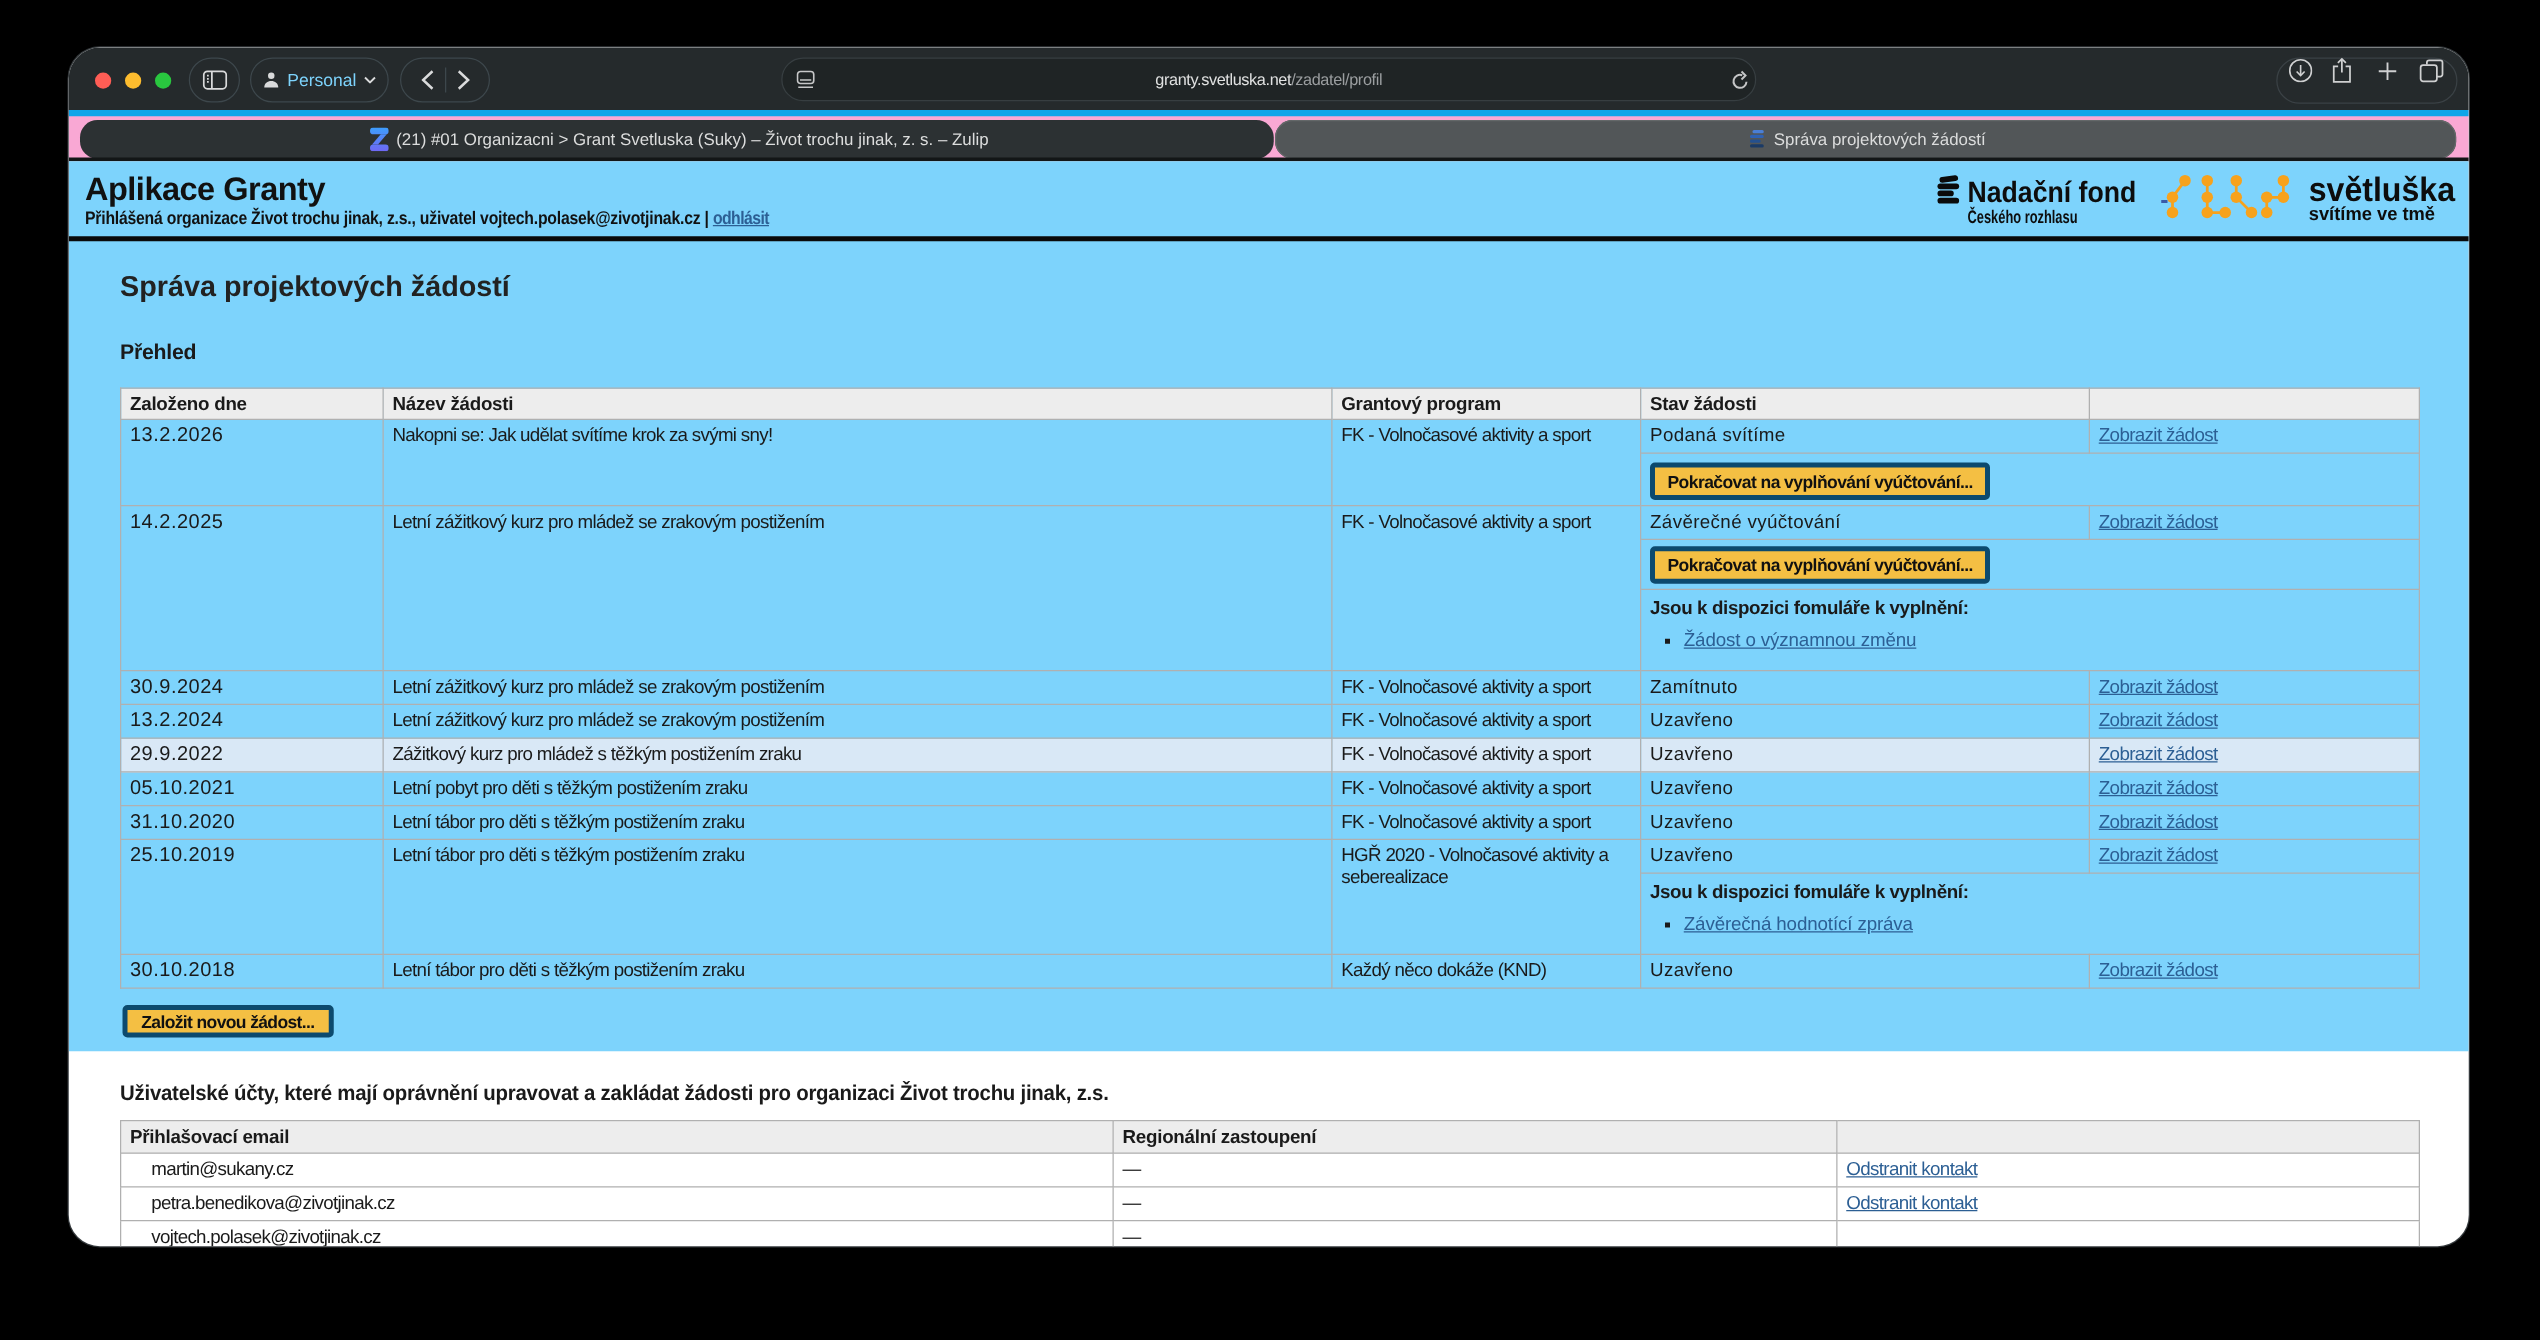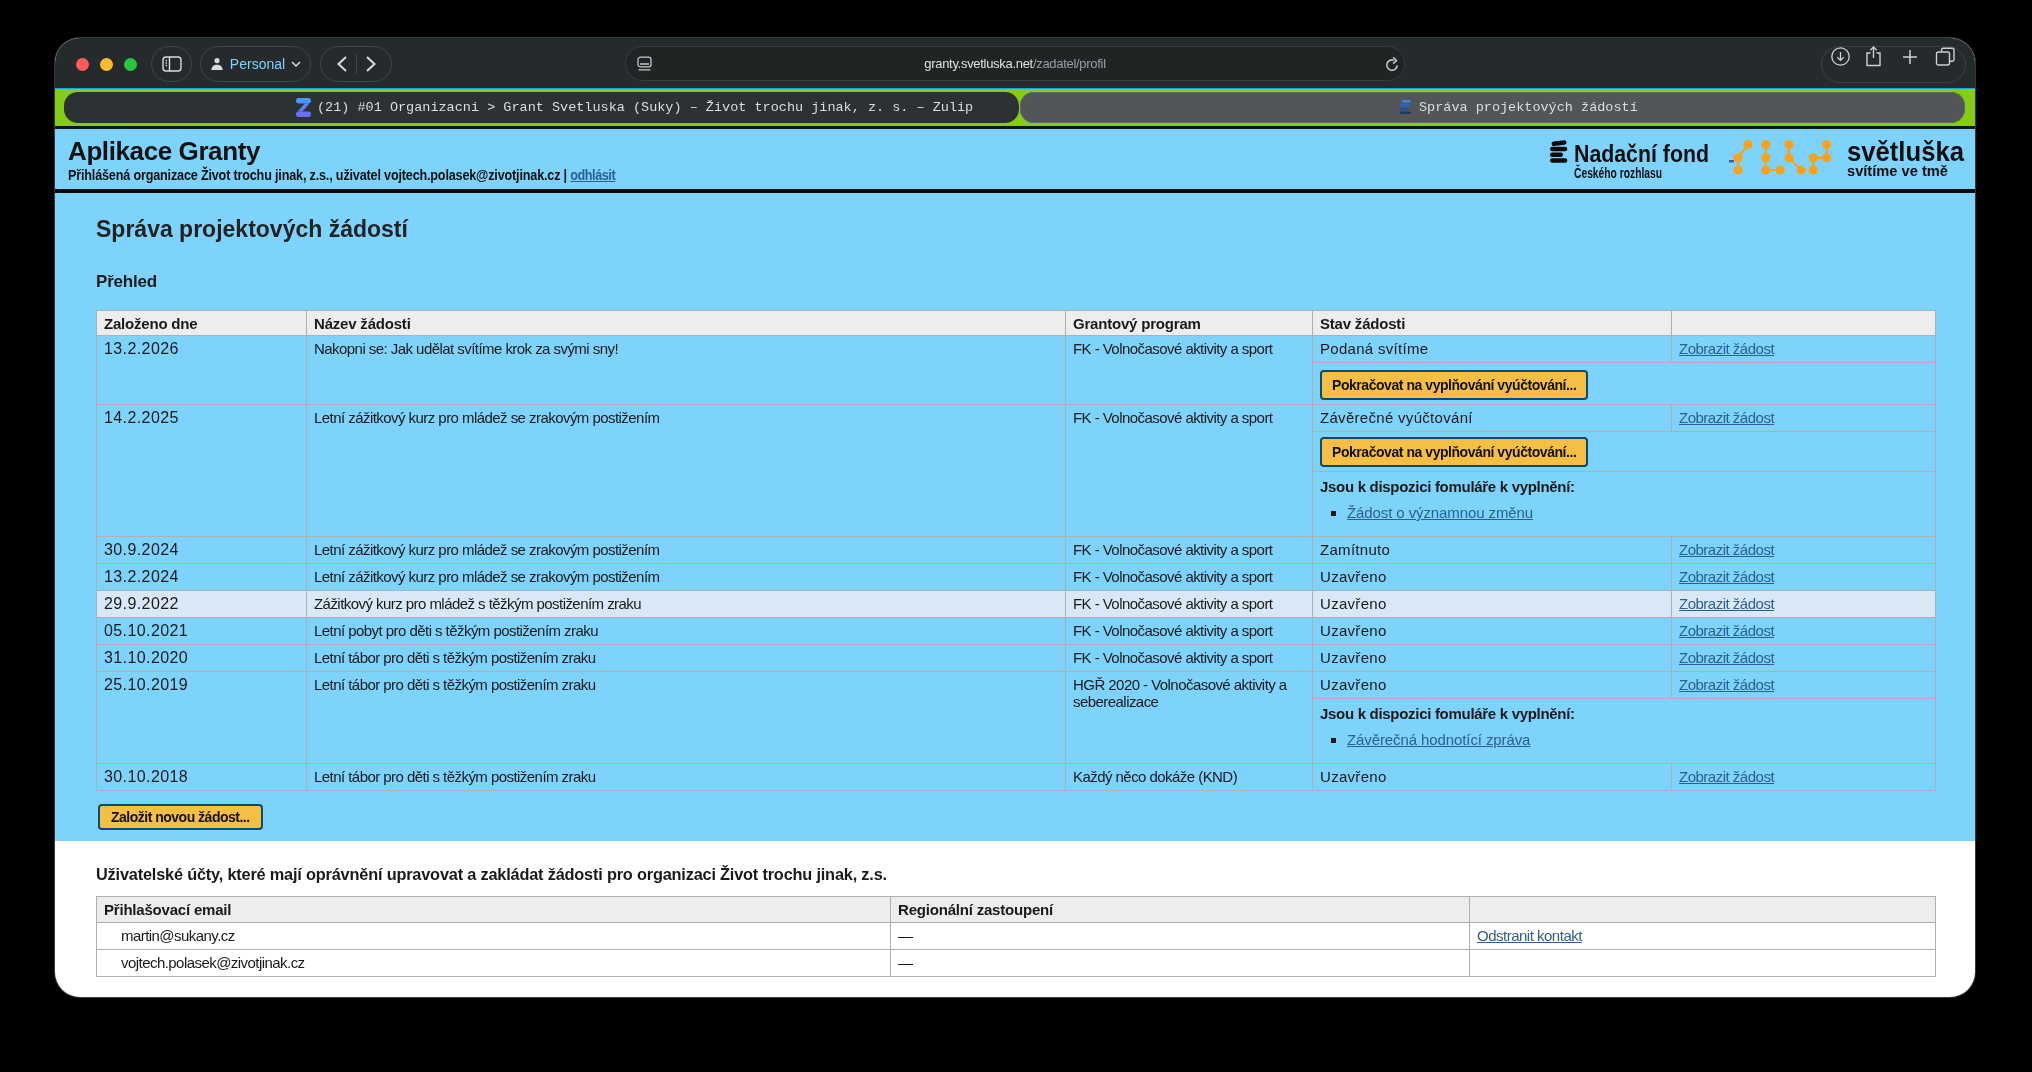--- a/index.html
+++ b/index.html
@@ -19,21 +19,21 @@
   .pill.nav  { left:265px; width:72px; }
   .nav .divider { width:1px; height:20px; background:#3d474c; margin:0 9px; }
   .abar { position:absolute; left:570px; top:8px; width:780px; height:35px; background:#1f2425; border:1px solid #373e41; border-radius:17.5px; }
   .abar .aicon { position:absolute; left:11px; top:9px; }
   .abar .url { position:absolute; left:0; right:0; top:0; height:100%; display:flex; align-items:center; justify-content:center; color:#e0e1e1; font-size:13px; letter-spacing:-0.3px; }
   .abar .refresh { position:absolute; right:3px; top:9px; }
   .rpill { position:absolute; left:1766px; top:8px; width:145px; height:37px; border:1px solid #3a4145; border-radius:19px; }
   .ric { position:absolute; top:0; height:37px; display:flex; align-items:center; }
 
   
-  .tstrip { position:relative; height:41px; background:#84cc16; border-top:1px solid #0ea5e9;font-family:Liberation Mono, monospace; }
+  .tstrip { position:relative; height:41px; background:#f9a8d4; border-top:5px solid #0ea5e9; }
   .tab { position:absolute; top:2.5px; height:31px; border-radius:14px; }
   .tab1 { left:9px; width:955px; background:#2c3133; }
   .tab2 { left:965px; width:945px; background:#525658; box-shadow:inset 0 0 0 1px #646869; }
   .tab .ct { position:absolute; top:0; height:31px; display:flex; align-items:center; color:#dcdddd; font-size:13.5px; letter-spacing:0; white-space:nowrap; }
   .tstrip::after { content:""; position:absolute; left:0; right:0; bottom:0; height:3px; background:#131617; }
 
   
   .page { position:relative; height:712px; background:#7dd3fc; color:#1a1a1a; }
   .ahead { position:relative; height:60px; }
   .ahead h1 { margin:0; padding:8px 0 0 13px; font-size:26px; line-height:28px; font-weight:bold; color:#111; letter-spacing:-0.4px; }
@@ -54,21 +54,21 @@
   .t1 td:nth-child(2):not([colspan]), .t1 td:nth-child(3):not([colspan]) { letter-spacing:-0.55px; }
   .t2 td:first-child { letter-spacing:-0.55px;padding-left:24px; }
   .t2 th { padding-bottom:4.5px; }
   .t1 { margin-top:18px; width:1839px; }
   .t2 { margin-top:11px; width:1839px; }
   td, th { border:1px solid #b0b0b0; padding:3.5px 7px 5.5px 7px; vertical-align:top; text-align:left; line-height:17px; }
   th { background:#ededed; font-weight:bold; padding:3.5px 7px; letter-spacing:-0.2px; }
   tr.hl td { background:#d9e8f6; }
   td.st { letter-spacing:0.3px; }
   a { color:#2c5f94; text-decoration:underline; letter-spacing:-0.5px; }
-  .btn { background:#f4bf43; border:2px solid #0c4a6e; border-radius:4px; font-weight:bold; font-family:"Liberation Sans",sans-serif; color:#111; }
+  .btn { background:#f4bf43; border:4px solid #0c4a6e; border-radius:4px; font-weight:bold; font-family:"Liberation Sans",sans-serif; color:#111; }
   .btn.big { font-size:14px; letter-spacing:-0.45px; height:30px; padding:0 10px; margin:0; display:block; }
   td.btnrow1 { padding:7px 7px 4px 7px; }
   td.btnrow2 { padding:5px 7px 4px 7px; }
   td.forms { padding:6px 7px 14px 7px; }
   .forms p { margin:0; font-weight:bold; line-height:18px; }
   .forms ul { margin:8px 0 0 0; padding-left:27px; list-style-type:square; }
   .forms a { letter-spacing:-0.1px; }
   .forms li { line-height:18px; }
   .bnew { font-size:14px; letter-spacing:-0.5px; height:26px; padding:0 11px; margin:13px 0 0 2px; }
 </style>
@@ -349,20 +349,25 @@
               <th>Přihlašovací email</th>
               <th>Regionální zastoupení</th>
               <th></th>
             </tr>
         <tr>
               <td>martin@sukany.cz</td>
               <td>—</td>
               <td><a href="#">Odstranit kontakt</a></td>
             </tr>
         <tr>
+              <td>petra.benedikova@zivotjinak.cz</td>
+              <td>—</td>
+              <td><a href="#">Odstranit kontakt</a></td>
+            </tr>
+        <tr>
               <td>vojtech.polasek@zivotjinak.cz</td>
               <td>—</td>
               <td></td>
             </tr>
       </tbody>
         </table>
     </div>
   </div>
 </div>
 

